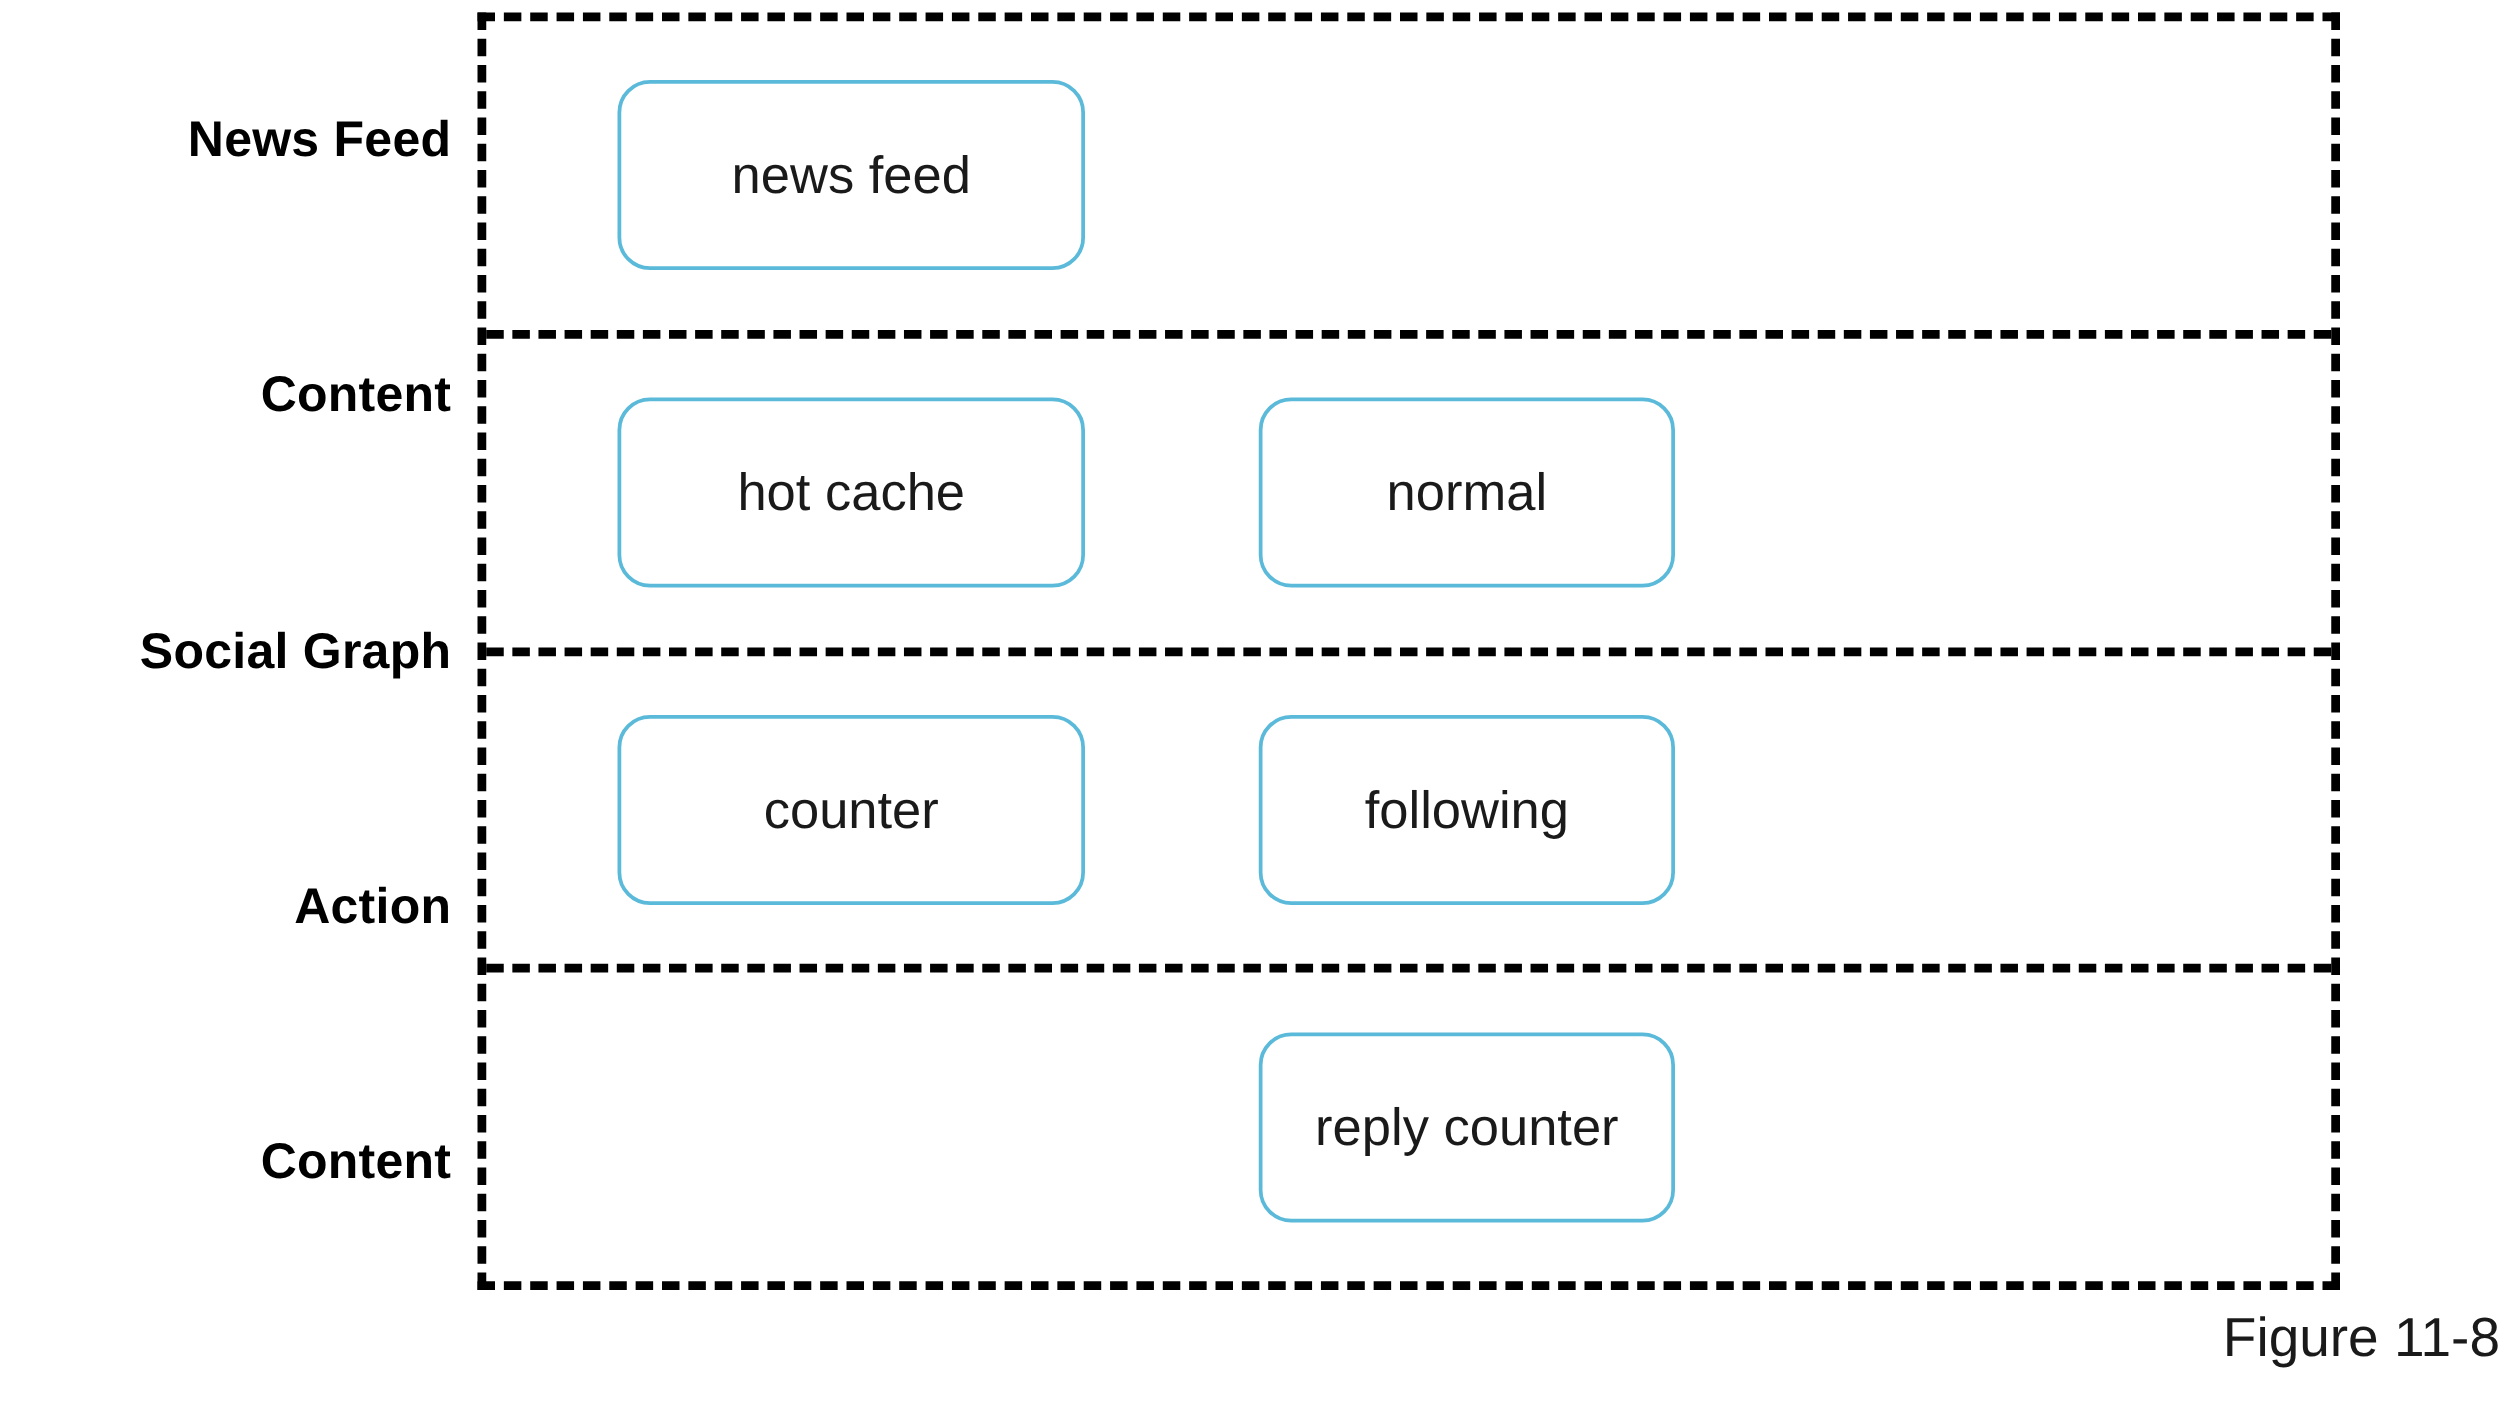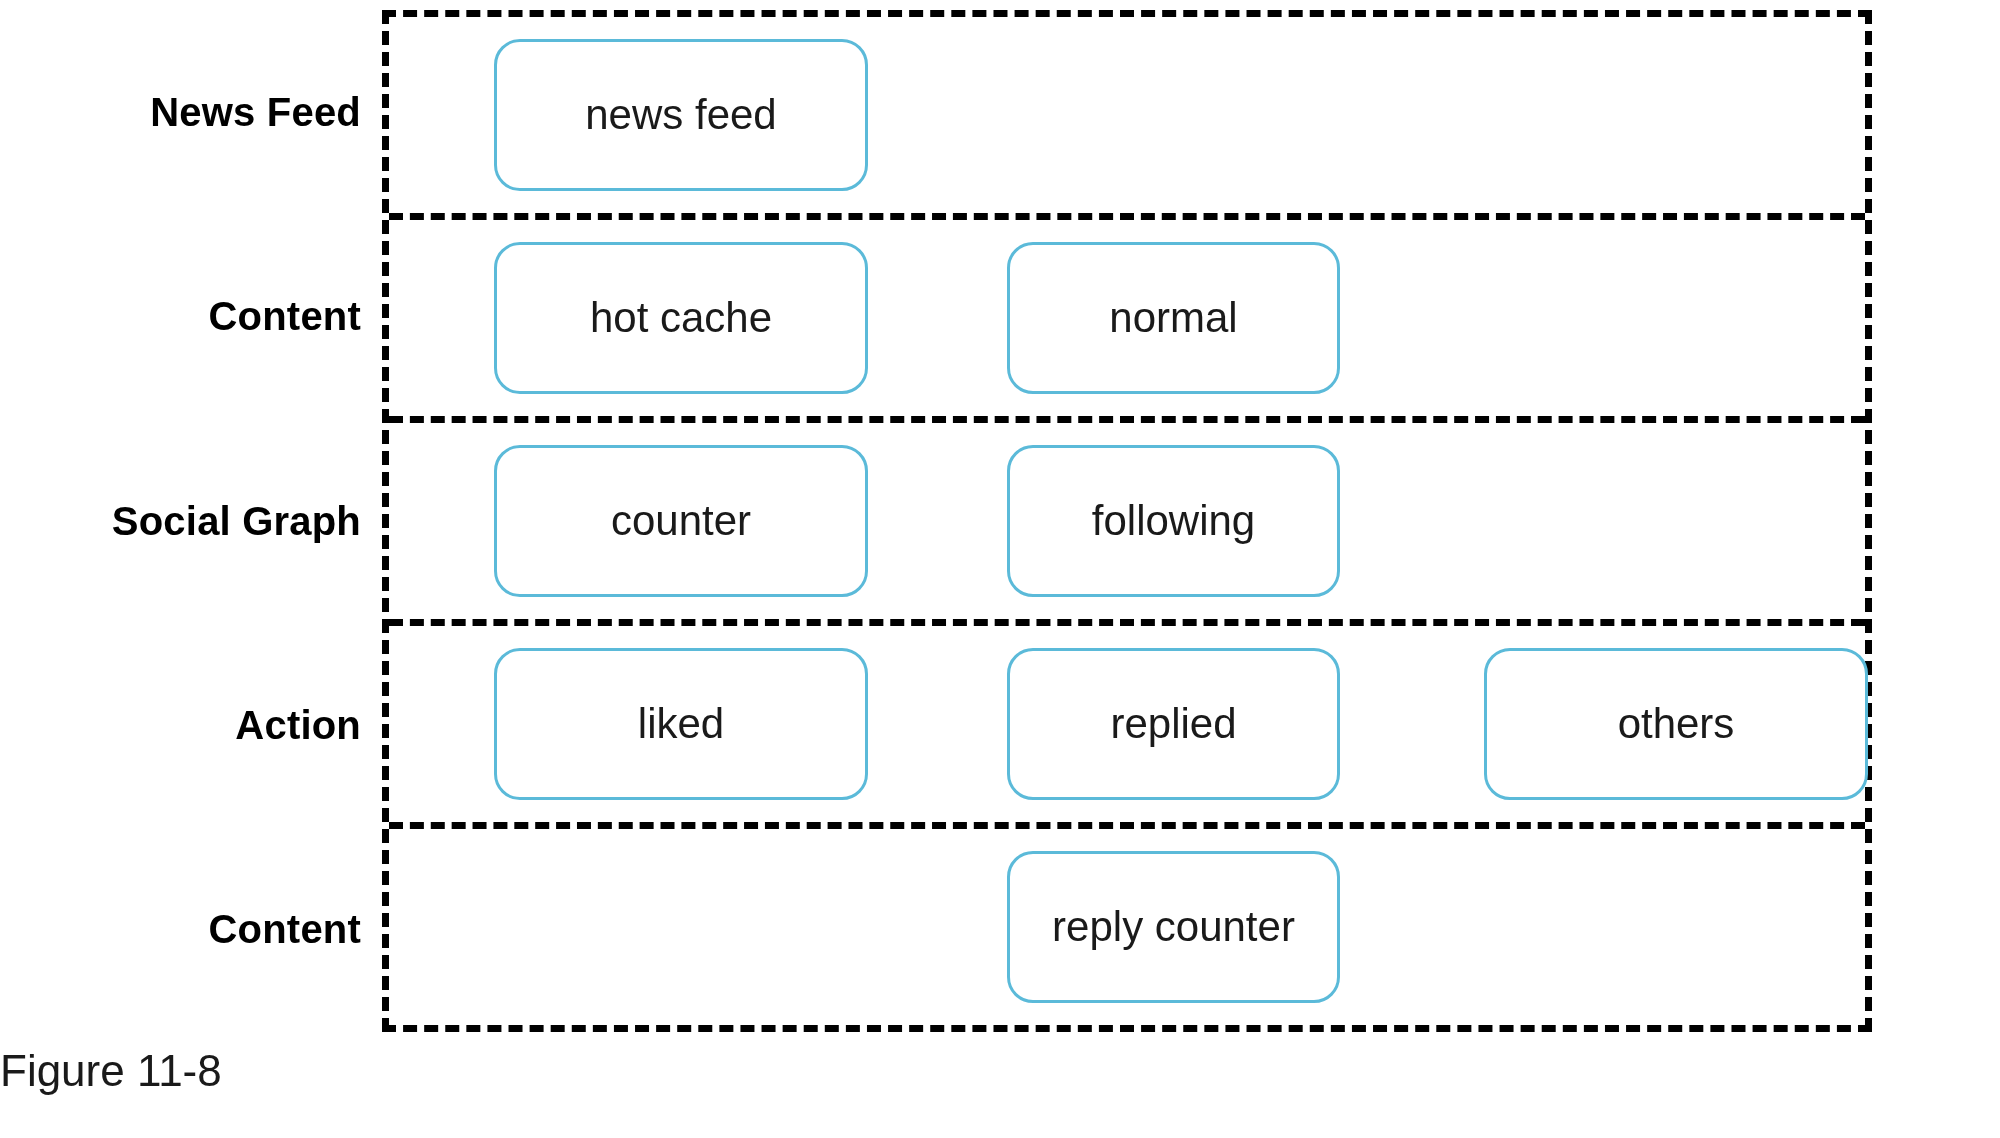--- a/index.html
+++ b/index.html
@@ -98,21 +98,21 @@
     color: #1a1a1a;
     white-space: nowrap;
   }
 
   
   .figure-caption {
     position: absolute;
     left: 0;
     top: 1046px;
     width: 2000px;
-    text-align: left;
+    text-align: right;
     font-size: 44px;
     color: #1a1a1a;
   }
 </style>
 </head>
 <body>
 
 <div id="figure-root">
 
   <div class="label-col">
@@ -142,31 +142,20 @@
 
     <div class="diagram-row">
       <div class="node-slot col-0">
         <div class="node-box">counter</div>
       </div>
       <div class="node-slot col-1">
         <div class="node-box">following</div>
       </div>
     </div>
 
-    <div class="diagram-row">
-      <div class="node-slot col-0">
-        <div class="node-box">liked</div>
-      </div>
-      <div class="node-slot col-1">
-        <div class="node-box">replied</div>
-      </div>
-      <div class="node-slot col-2">
-        <div class="node-box">others</div>
-      </div>
-    </div>
 
     <div class="diagram-row">
       <div class="node-slot col-1">
         <div class="node-box">reply counter</div>
       </div>
     </div>
 
   </div>
 
   <div class="figure-caption">Figure 11-8</div>

